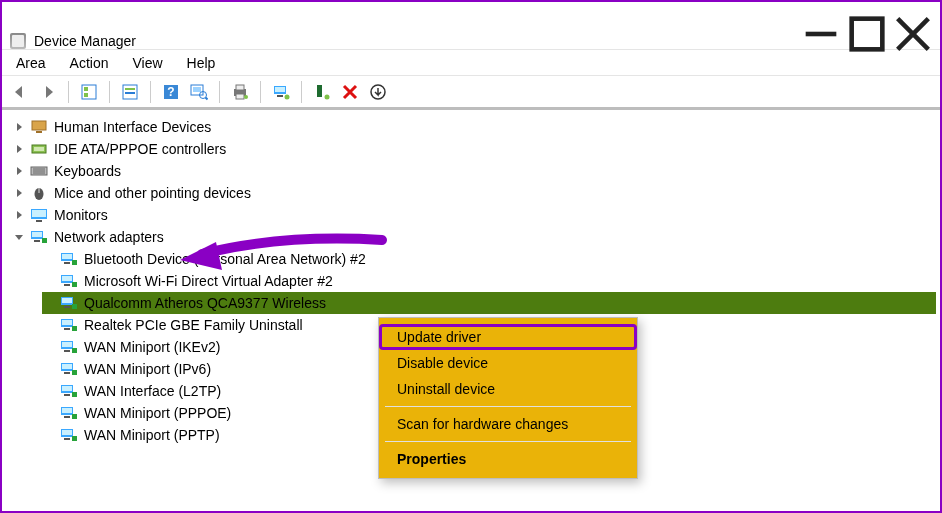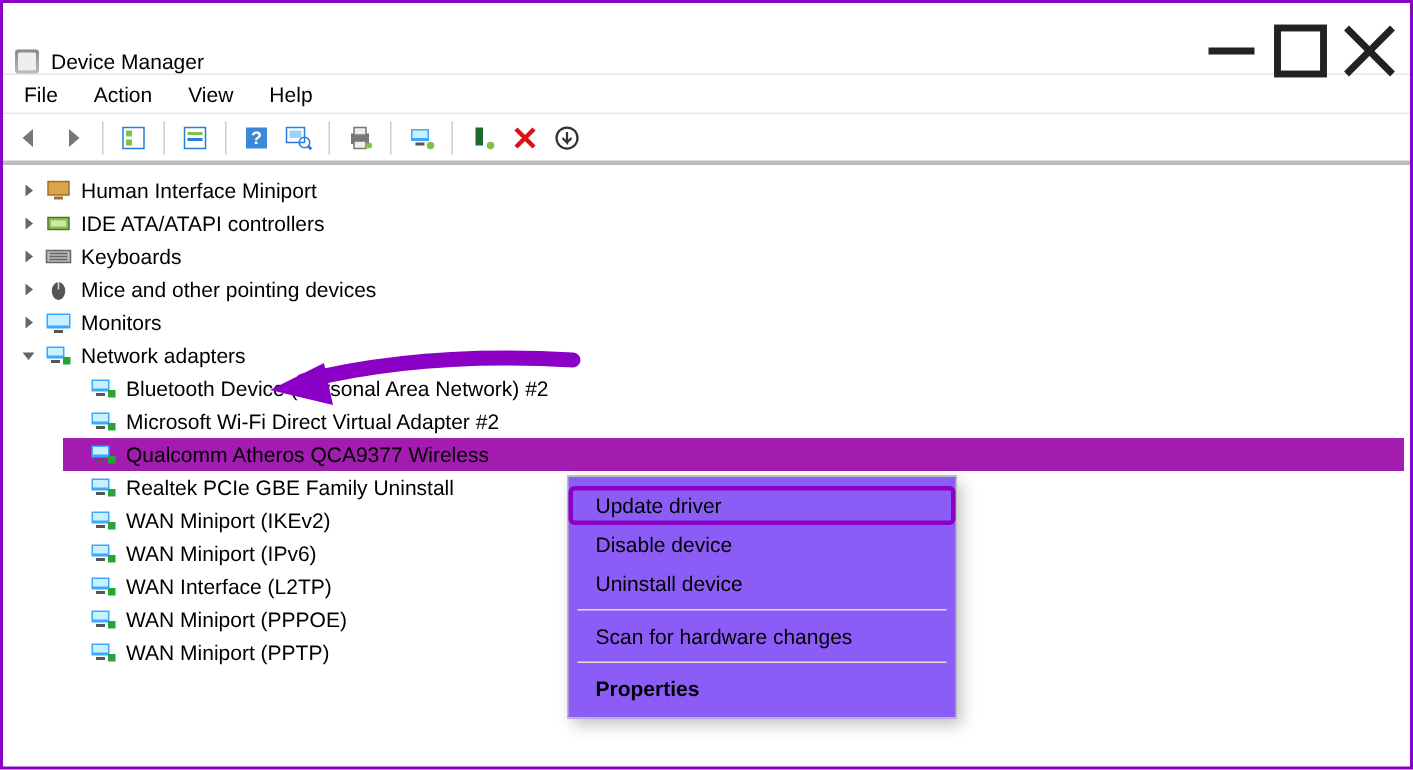--- a/index.html
+++ b/index.html
@@ -92,30 +92,30 @@
   }
   .twisty svg { width: 8px; height: 8px; }
   .node .icon {
     width: 18px; height: 16px;
     margin: 0 6px 0 2px;
     display: inline-flex; align-items:center; justify-content:center;
   }
   .node .label { white-space: nowrap; }
   .children { padding-left: 30px; }
   .selected {
-    background: #a21caf;
+    background: #4d7c0f;
   }
   .selected .label { }
   
   .ctxmenu {
     position: absolute;
     left: 376px;
     top: 315px;
     width: 260px;
-    background: #8b5cf6;
+    background: #eab308;
     border: 1px solid #bdbdbd;
     box-shadow: 3px 4px 10px rgba(0,0,0,0.25);
     padding: 6px 0;
     z-index: 20;
   }
   .ctxitem {
     padding: 5px 18px;
     font-size: 14px;
   }
   .ctxitem.bold { font-weight: 700; }
@@ -162,21 +162,21 @@
   </span>
   <span class="winbtn">
     <svg viewBox="0 0 12 12">
         <line x1="2" y1="2" x2="10" y2="10"></line>
         <line x1="10" y1="2" x2="2" y2="10"></line>
       </svg>
   </span>
 </div>
 
 <div class="menubar">
-  <span class="menuitem">File</span>
+  <span class="menuitem">Area</span>
   <span class="menuitem">Action</span>
   <span class="menuitem">View</span>
   <span class="menuitem">Help</span>
 </div>
 
 <div class="toolbar">
   <span class="tbtn">
     <svg viewBox="0 0 18 18">
         <path d="M11 3 L4 9 L11 15" fill="#777"></path>
       </svg>
@@ -262,35 +262,35 @@
         <svg viewBox="0 0 8 8">
           <path d="M2 0 L7 4 L2 8 Z" fill="#666"></path>
         </svg>
       </span>
     <span class="icon">
         <svg viewBox="0 0 18 16">
           <rect x="2" y="2" width="14" height="9" fill="#d9a44a" stroke="#a07028"></rect>
           <rect x="6" y="12" width="6" height="2" fill="#a07028"></rect>
         </svg>
       </span>
-    <span class="label">Human Interface Miniport</span>
+    <span class="label">Human Interface Devices</span>
   </div>
   <div class="node">
     <span class="twisty">
         <svg viewBox="0 0 8 8">
           <path d="M2 0 L7 4 L2 8 Z" fill="#666"></path>
         </svg>
       </span>
     <span class="icon">
         <svg viewBox="0 0 18 16">
           <rect x="2" y="4" width="14" height="8" fill="#8cc152" stroke="#4a7a20"></rect>
           <rect x="4" y="6" width="10" height="4" fill="#d0e8b0"></rect>
         </svg>
       </span>
-    <span class="label">IDE ATA/ATAPI controllers</span>
+    <span class="label">IDE ATA/PPPOE controllers</span>
   </div>
   <div class="node">
     <span class="twisty">
         <svg viewBox="0 0 8 8">
           <path d="M2 0 L7 4 L2 8 Z" fill="#666"></path>
         </svg>
       </span>
     <span class="icon">
         <svg viewBox="0 0 18 16">
           <rect x="1" y="4" width="16" height="8" fill="#bbb" stroke="#666"></rect>

